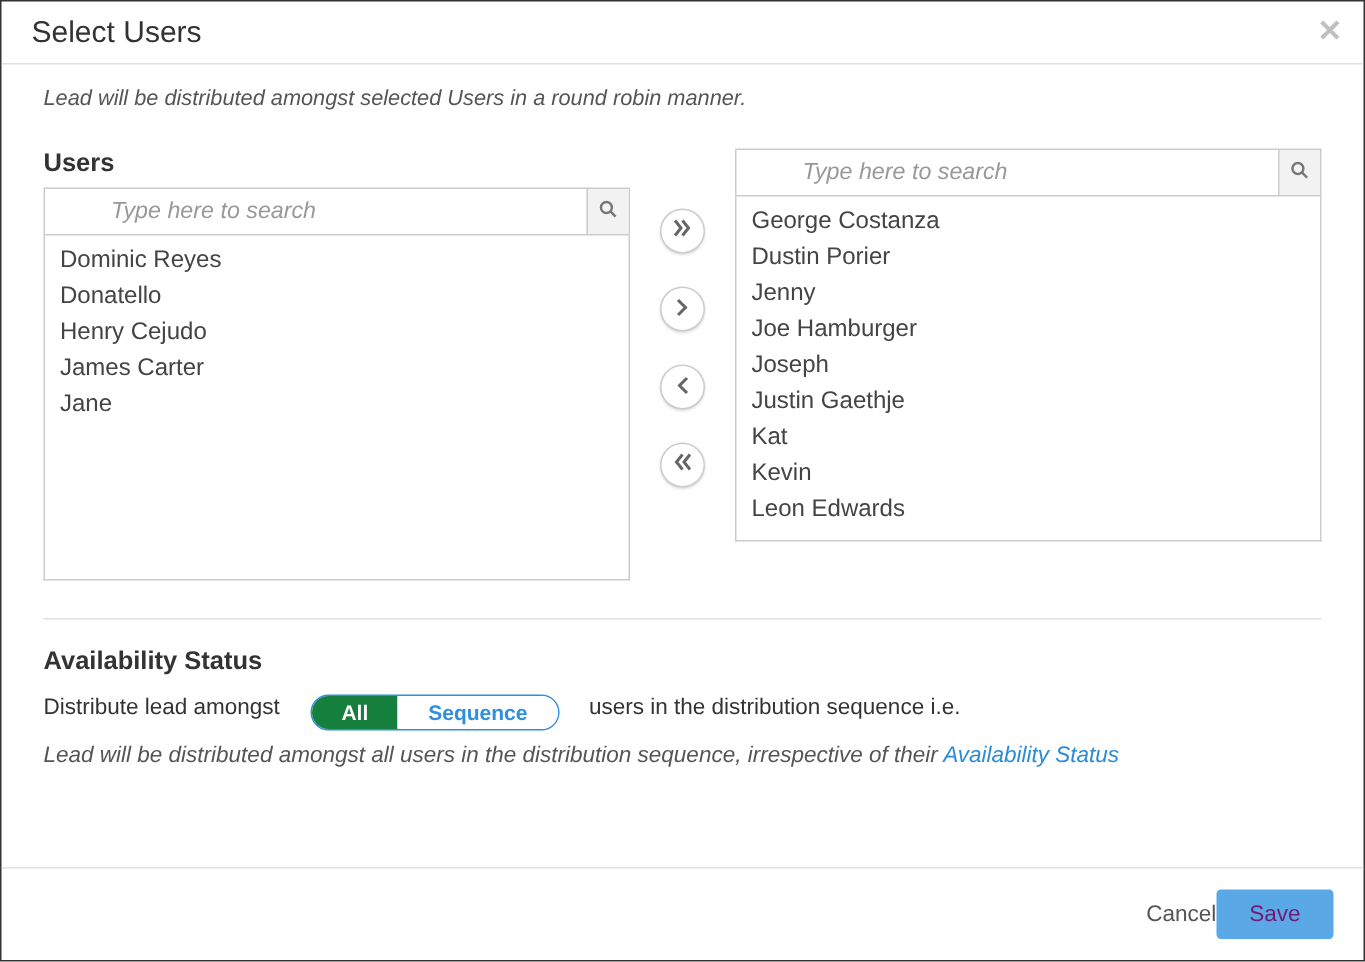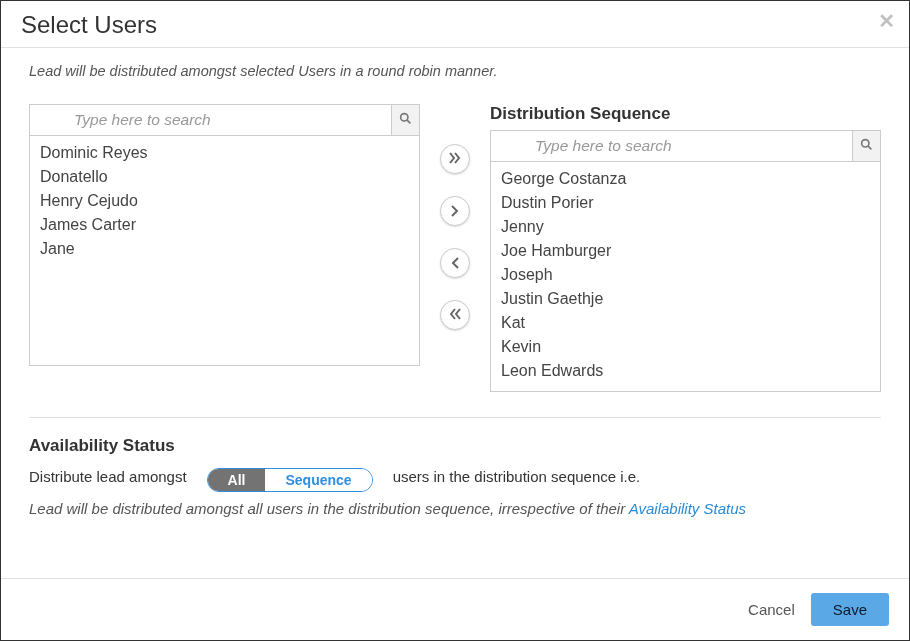--- a/index.html
+++ b/index.html
@@ -15,21 +15,21 @@
       border: 1px solid #333;
       position: relative;
       color: #333;
     }
     .header {
       padding: 10px 20px 8px 20px;
       border-bottom: 1px solid #e0e0e0;
       position: relative;
     }
     .title {
-      font-size: 24px;
+      font-size: 20px;
       font-weight: 400;
       color: #333;
     }
     .close-x {
       position: absolute;
       top: 10px;
       right: 14px;
       font-size: 20px;
       color: #c0c0c0;
       cursor: pointer;
@@ -163,21 +163,21 @@
     .toggle-opt {
       padding: 0 20px;
       font-size: 14px;
       font-weight: 600;
       line-height: 22px;
       cursor: pointer;
       background: #fff;
       color: #2f8ee0;
     }
     .toggle-opt.active {
-      background: #737373;
+      background: #15803d;
       color: #fff;
     }
     .avail-note {
       margin-top: 8px;
       font-style: italic;
       font-size: 15px;
       color: #555;
     }
     .avail-note a {
       color: #2a8bd6;
@@ -197,42 +197,42 @@
     .btn-cancel {
       background: none;
       border: none;
       color: #555;
       font-size: 15px;
       cursor: pointer;
     }
     .btn-save {
       background: #5aa9e6;
       border: none;
-      color: #0f172a;
+      color: #701a75;
       font-size: 15px;
       padding: 8px 22px;
       border-radius: 3px;
       cursor: pointer;
-      margin-left: 16px;
     }
   </style>
 </head>
 <body>
 
 <div class="header">
   <div class="title">Select Users</div>
   <div class="close-x">✕</div>
 </div>
 
 <div class="content">
   <div class="subtitle">Lead will be distributed amongst selected Users in a round robin manner.</div>
 
   <div class="lists-area">
 
     <div class="panel">
+      <div class="panel-label">Users</div>
       <div class="search-row">
         <input class="search-input" placeholder="Type here to search" style="">
         <button class="search-btn">
           <span>
             <svg width="13" height="13" viewBox="0 0 16 16">
                 <circle cx="6.5" cy="6.5" r="4.5" fill="none" stroke="#777" stroke-width="2"></circle>
                 <line x1="10" y1="10" x2="14" y2="14" stroke="#777" stroke-width="2"></line>
               </svg>
           </span>
         </button>
@@ -273,21 +273,20 @@
         <span>
           <svg width="14" height="14" viewBox="0 0 14 14">
               <path d="M12 2 L8 7 L12 12" fill="none" stroke="#666" stroke-width="2"></path>
               <path d="M7 2 L3 7 L7 12" fill="none" stroke="#666" stroke-width="2"></path>
             </svg>
         </span>
       </button>
     </div>
 
     <div class="panel">
-      <div class="panel-label">Distribution Sequence</div>
       <div class="search-row">
         <input class="search-input" placeholder="Type here to search" style="">
         <button class="search-btn">
           <span>
             <svg width="13" height="13" viewBox="0 0 16 16">
                 <circle cx="6.5" cy="6.5" r="4.5" fill="none" stroke="#777" stroke-width="2"></circle>
                 <line x1="10" y1="10" x2="14" y2="14" stroke="#777" stroke-width="2"></line>
               </svg>
           </span>
         </button>

